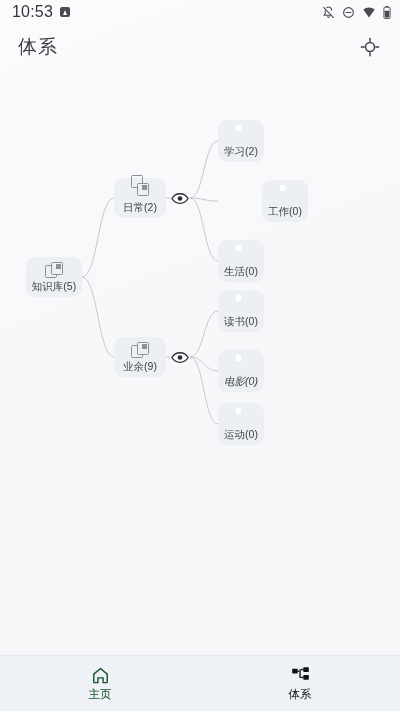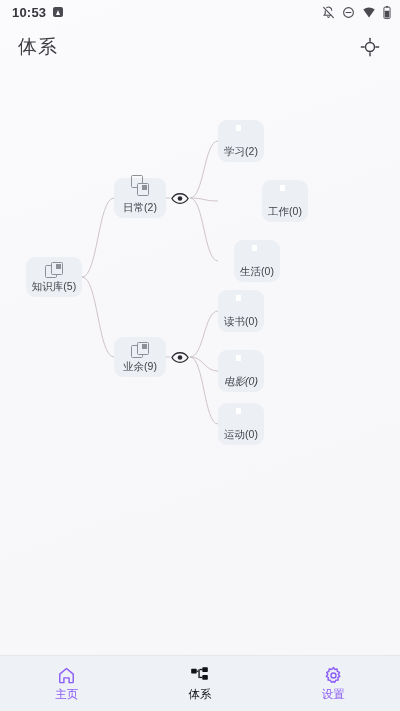--- a/index.html
+++ b/index.html
@@ -17,21 +17,21 @@
   #status-bar {
     height: 24px; width: 100%;
     display: flex; align-items: center;
     justify-content: space-between;
     padding: 0 9px 0 12px;
     color: #3b3b3d;
     font-size: 12px;
     letter-spacing: .2px;
   }
   #status-left { display: flex; align-items: center; gap: 7px; }
-  #status-time { font-size: 13px; font-weight: 700; color: #35353a; }
+  #status-time { font-size: 16px; font-weight: 400; color: #35353a; }
   .app-badge {
     width: 10px; height: 10px; border-radius: 2px;
     background: #4a4a50; position: relative;
   }
   .app-badge::after {
     content: ""; position: absolute; left: 3px; top: 2.5px;
     width: 0; height: 0;
     border-left: 2px solid transparent;
     border-right: 2px solid transparent;
     border-bottom: 5px solid #fff;
@@ -135,21 +135,21 @@
     width: 400px; height: 56px;
     background: #eef1f5;
     display: flex; align-items: center;
     border-top: 1px solid #e4e8ed;
   }
   .nav-item {
     flex: 1; height: 100%;
     display: flex; flex-direction: column;
     align-items: center; justify-content: center;
     gap: 3px; cursor: pointer;
-    color: #8b5cf6;
+    color: #14532d;
   }
   .nav-item.active { color: #111317; }
   .nav-label { font-size: 11.5px; line-height: 13px; }
   .nav-icon { height: 19px; display: flex; align-items: center; }
 </style>
 </head>
 <body>
 
 <div id="status-bar">
   <div id="status-left">
@@ -250,21 +250,21 @@
 
   <div id="leaf-container">
       <div class="node" style="left: 218px; top: 50px; width: 46px; height: 42px; position: absolute;">
         <span class="node-icon"><span class="book" style="background: rgb(142, 45, 226);"></span></span>
         <span class="node-label">学习(2)</span>
       </div>
       <div class="node" style="left: 218px; top: 110px; width: 46px; height: 42px; position: absolute; margin-left: 44px;">
         <span class="node-icon"><span class="book" style="background: rgb(29, 161, 242);"></span></span>
         <span class="node-label">工作(0)</span>
       </div>
-      <div class="node" style="left: 218px; top: 170px; width: 46px; height: 42px; position: absolute; margin-left: 16px;">
+      <div class="node" style="left: 218px; top: 170px; width: 46px; height: 42px; position: absolute;">
         <span class="node-icon"><span class="book" style="background: rgb(18, 194, 194);"></span></span>
         <span class="node-label">生活(0)</span>
       </div>
       <div class="node" style="left: 218px; top: 220px; width: 46px; height: 42px; position: absolute;">
         <span class="node-icon"><span class="book" style="background: rgb(245, 166, 35);"></span></span>
         <span class="node-label">读书(0)</span>
       </div>
       <div class="node" style="left: 218px; top: 280px; width: 46px; height: 42px; position: absolute; font-style: italic;">
         <span class="node-icon"><span class="book" style="background: rgb(39, 202, 66);"></span></span>
         <span class="node-label">电影(0)</span>
@@ -297,23 +297,14 @@
         <rect x="8.5" y="5.8" width="2" height="1.6"></rect>
         <rect x="10.6" y="4.2" width="1.7" height="11"></rect>
         <rect x="12.3" y="3.6" width="3.2" height="1.7"></rect>
         <rect x="12.3" y="13.6" width="3.2" height="1.7"></rect>
       </svg>
     </span>
     <span class="nav-label">体系</span>
   </div>
 
 
-  <div class="nav-item">
-    <span class="nav-icon">
-      <svg width="19" height="19" viewBox="0 0 24 24" fill="none" stroke="currentColor" stroke-width="1.8" stroke-linejoin="round">
-        <circle cx="12" cy="12" r="3.2"></circle>
-        <path d="M12 1.8l1.5 2.6 3-.6.3 3 2.8 1.2-1.5 2.6 1.9 2.4-2.5 1.7.4 3-3 .3-1.4 2.7L12 19.6l-2.5 1.1-1.4-2.7-3-.3.4-3-2.5-1.7L4.9 10.6 3.4 8l2.8-1.2.3-3 3 .6Z"></path>
-      </svg>
-    </span>
-    <span class="nav-label">设置</span>
-  </div>
 
 </div>
 
 </body></html>

